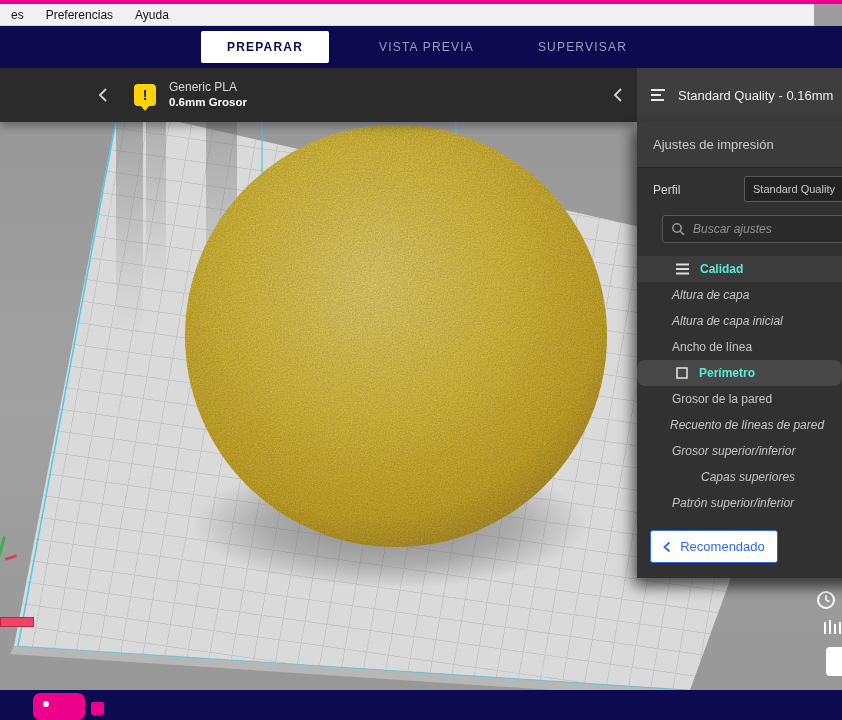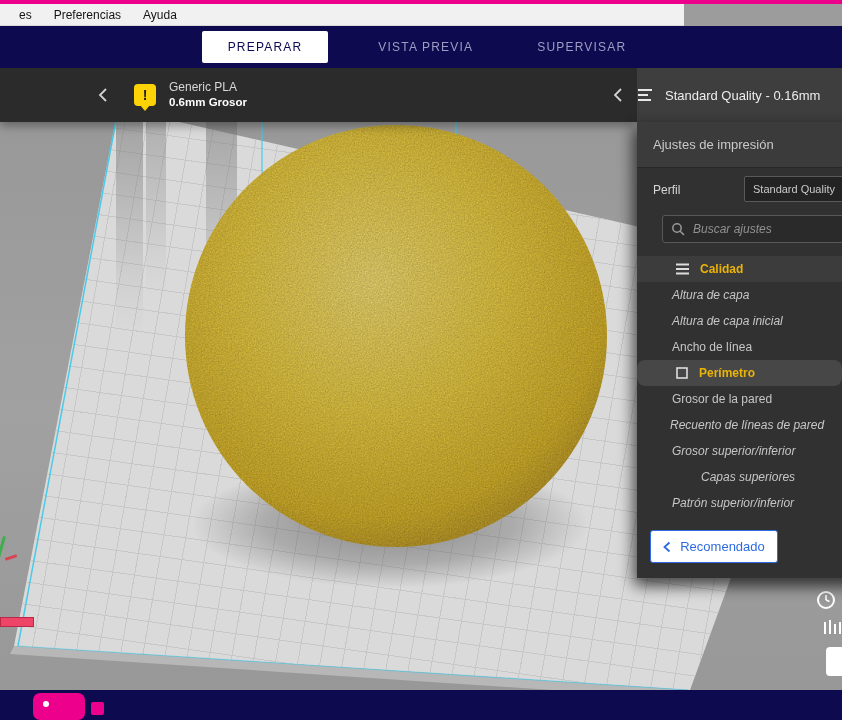--- a/index.html
+++ b/index.html
@@ -2,29 +2,29 @@
 <html><head>
 <meta charset="utf-8">
 <style>
   html,body{margin:0;padding:0;}
   body{
     width:842px;height:720px;position:relative;overflow:hidden;
     font-family:"Liberation Sans",sans-serif;background:#9c9c9c;
   }
   
   .top-accent{position:absolute;left:0;top:0;width:842px;height:4px;background:#ec008c;z-index:40;}
-  .menubar{position:absolute;left:0;top:4px;width:684px;height:22px;background:#f1f1f1;
+  .menubar{position:absolute;left:0;top:4px;width:814px;height:22px;background:#f1f1f1;
     border-bottom:1px solid #d9d9d9;display:flex;align-items:center;gap:16px;
-    padding-left:16px;box-sizing:border-box;font-size:12px;color:#141414;z-index:40;}
+    padding-left:8px;box-sizing:border-box;font-size:12px;color:#141414;z-index:40;}
   .menu-item{padding:1px 3px;cursor:default;}
   
   .app-header{position:absolute;left:0;top:26px;width:842px;height:42px;background:#0d0a4f;
     display:flex;align-items:center;justify-content:center;gap:36px;z-index:40;}
   .tab{font-size:12px;letter-spacing:1.2px;color:#9f9cc4;padding:8px 14px;cursor:default;}
-  .tab.active{background:#ffffff;color:#0d0a4f;border-radius:2px;padding:9px 26px;font-weight:normal;}
+  .tab.active{background:#ffffff;color:#0d0a4f;border-radius:2px;padding:9px 26px;font-weight:bold;}
   
   .viewport{position:absolute;left:0;top:68px;width:842px;height:622px;overflow:hidden;
     background:linear-gradient(180deg,#979797 0%,#a1a1a1 55%,#989898 100%);z-index:1;}
   .plate{position:absolute;left:0;top:0;width:842px;height:622px;
     background:
       repeating-linear-gradient(8deg,#c7c7c7 0 1px,transparent 1px 22px),
       repeating-linear-gradient(100deg,#c7c7c7 0 1px,transparent 1px 22px),
       #dadada;
     clip-path:polygon(118px 40px,842px 205px,690px 622px,14px 578px);}
   .plate-edge{position:absolute;left:0;top:0;width:842px;height:630px;background:#b7b7b7;
@@ -53,40 +53,40 @@
   .chev-right{margin-left:auto;margin-right:8px;}
   .material{display:flex;align-items:center;gap:13px;margin-left:20px;cursor:default;}
   .mat-icon{position:relative;width:22px;height:22px;background:#fdd307;border-radius:4px;
     display:flex;align-items:center;justify-content:center;color:#1c1c3a;font-weight:bold;font-size:14px;}
   .mat-icon::after{content:"";position:absolute;left:6px;bottom:-5px;border-left:5px solid transparent;
     border-right:5px solid transparent;border-top:6px solid #fdd307;}
   .mat-name{font-size:12px;color:#d7d7d7;line-height:15px;}
   .mat-nozzle{font-size:11.5px;color:#ffffff;font-weight:bold;line-height:15px;}
   
   .panel-head{position:absolute;left:637px;top:68px;width:205px;height:54px;background:#3e3e3e;
-    display:flex;align-items:center;gap:10px;box-sizing:border-box;
+    display:flex;align-items:center;gap:10px;padding-left:13px;box-sizing:border-box;
     color:#ededed;font-size:13px;z-index:30;cursor:default;}
   .panel{position:absolute;left:637px;top:122px;width:231px;height:456px;background:#313131;
     overflow:hidden;z-index:30;box-shadow:-5px 6px 14px rgba(0,0,0,.4),0 8px 14px rgba(0,0,0,.45);}
   .panel-section{height:46px;background:#3b3b3b;border-bottom:1px solid #272727;display:flex;
     align-items:center;padding-left:16px;box-sizing:border-box;color:#c9c9c9;font-size:13px;}
   .profile-label{position:absolute;left:16px;top:61px;font-size:12px;color:#d6d6d6;}
   .profile-drop{position:absolute;left:107px;top:54px;width:120px;height:26px;background:#232323;
     border:1px solid #5a5a5a;border-radius:2px;box-sizing:border-box;display:flex;align-items:center;
     padding:0 8px;font-size:11px;color:#c9c9c9;white-space:nowrap;cursor:default;}
   .search{position:absolute;left:25px;top:93px;width:190px;height:28px;background:#2a2a2a;
     border:1px solid #585858;border-radius:3px;box-sizing:border-box;display:flex;align-items:center;
     gap:6px;padding:0 8px;}
   .search input{flex:1;background:transparent;border:none;outline:none;color:#bbbbbb;
     font-size:12px;font-family:"Liberation Sans",sans-serif;min-width:0;}
   .search input::placeholder{color:#919191;font-style:italic;}
   .rows{position:absolute;left:0;top:134px;width:205px;}
   .srow{height:26px;display:flex;align-items:center;font-size:12px;color:#c6c6c6;cursor:default;}
   .srow .lbl{white-space:nowrap;}
-  .srow.cat{color:#eab308;}
+  .srow.cat{color:#5eead4;}
   .srow.cat .cat-icon{margin-left:38px;display:flex;align-items:center;}
   .srow.cat .lbl{margin-left:10px;font-weight:bold;}
   .cat-quality{background:#3c3c3c;}
   .cat-shell{background:#474747;border-radius:8px;}
   .ind1 .lbl{margin-left:35px;}
   .ind2 .lbl{margin-left:33px;}
   .ind3 .lbl{margin-left:64px;}
   .it .lbl{font-style:italic;}
   .recommended{position:absolute;left:13px;top:408px;width:128px;height:33px;background:#ffffff;
     border:1px solid #2d6ce0;border-radius:3px;display:flex;align-items:center;justify-content:center;

